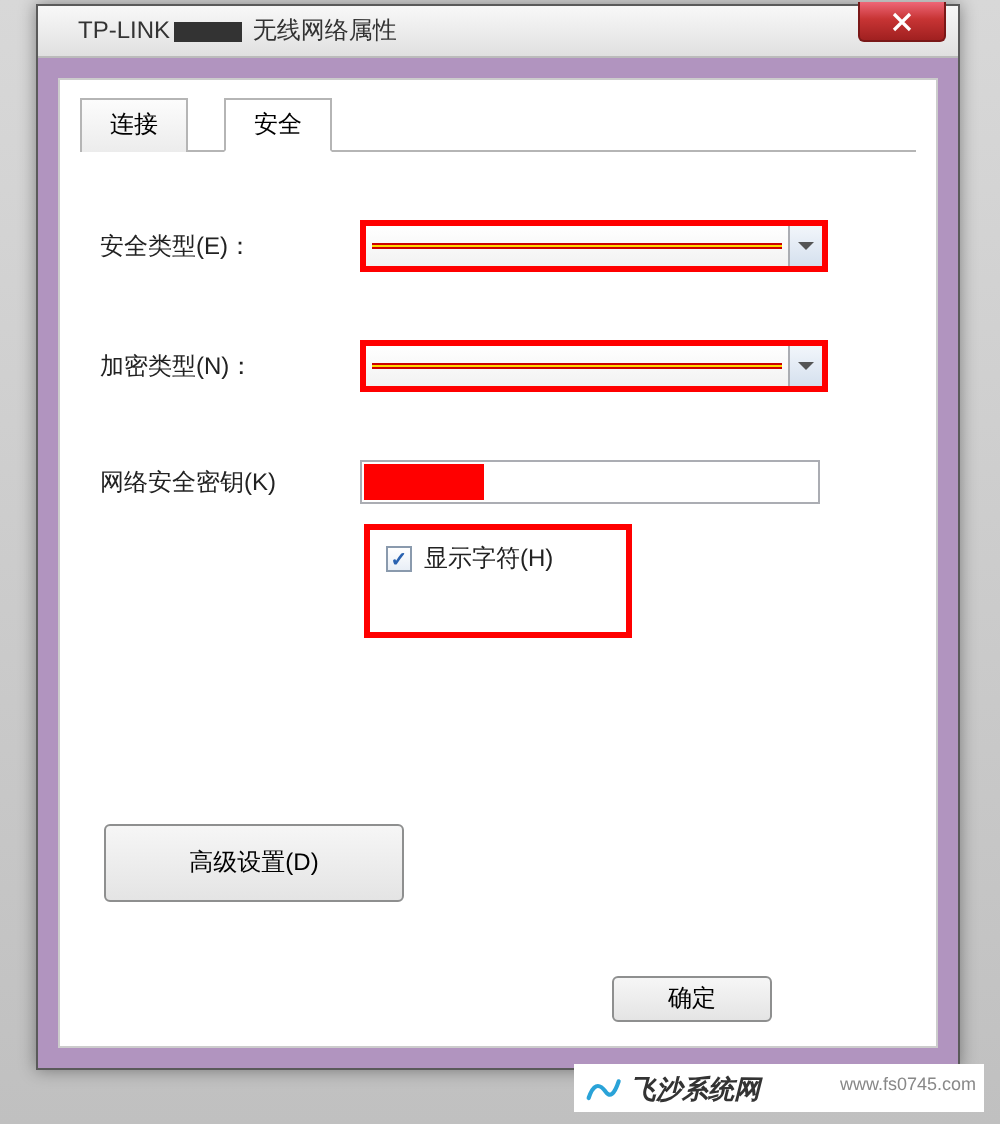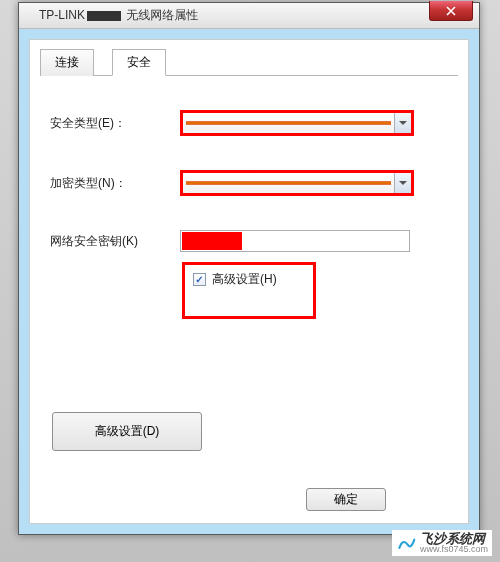--- a/index.html
+++ b/index.html
@@ -2,21 +2,21 @@
 <html><head>
   <meta charset="utf-8">
   <style>
     * { box-sizing: border-box; margin: 0; padding: 0; font-family: "Microsoft YaHei", Tahoma, sans-serif; }
     body { width: 500px; height: 562px; background: linear-gradient(to bottom, #d8d8d8, #c0c0c0); overflow: hidden; position: relative; }
     .window { position: absolute; top: 2px; left: 18px; width: 462px; height: 533px; background: #fff; border: 1px solid #5a5a5a; box-shadow: 0 0 8px rgba(0,0,0,0.4); }
     .titlebar { height: 26px; background: linear-gradient(to bottom, #f8f8f8, #e0e0e0); border-bottom: 1px solid #bbb; display: flex; align-items: center; padding-left: 20px; position: relative; }
     .title-text { font-size: 12px; color: #333; }
     .close-btn { position: absolute; right: 6px; top: -2px; width: 44px; height: 20px; background: linear-gradient(to bottom, #e67, #c73434 45%, #a02020); border: 1px solid #7a1818; border-top: none; border-radius: 0 0 3px 3px; color: #fff; font-size: 12px; display: flex; align-items: center; justify-content: center; cursor: pointer; }
     .close-btn svg { width: 10px; height: 10px; }
-    .frame { border: 10px solid rgba(220,230,240,0.6); height: calc(100% - 26px); background: #7dd3fc; }
+    .frame { border: 10px solid rgba(220,230,240,0.6); height: calc(100% - 26px); background: #701a75; }
     .inner { border: 1px solid #ccc; height: 100%; background: #fff; padding: 8px 10px; position: relative; }
     .tabs { display: flex; border-bottom: 1px solid #b5b5b5; margin-bottom: 18px; }
     .tab { font-size: 12px; padding: 4px 14px; border: 1px solid #b5b5b5; border-bottom: none; background: linear-gradient(to bottom, #fcfcfc, #ececec); margin-right: 2px; cursor: pointer; position: relative; top: 1px; }
     .tab.active { background: #fff; border-bottom: 1px solid #fff; margin-left: 16px; }
     .form-row { display: flex; align-items: center; margin-bottom: 10px; padding-left: 10px; margin-top: 34px; }
     .form-label { width: 130px; font-size: 12px; color: #222; }
     .combo { flex: none; width: 230px; height: 22px; border: 1px solid #abadb3; background: linear-gradient(to bottom,#fff,#f2f2f2); position: relative; display: flex; align-items: center; padding-left: 4px; }
     .combo.hl { border: 3px solid #ff0000; width: 234px; height: 26px; }
     .combo-arrow { position: absolute; right: 0; top: 0; bottom: 0; width: 17px; background: linear-gradient(to bottom,#f2f6fb,#d5e0ee); border-left: 1px solid #abadb3; display: flex; align-items: center; justify-content: center; }
     .combo-arrow::after { content: ''; border-left: 4px solid transparent; border-right: 4px solid transparent; border-top: 4px solid #555; }
@@ -27,21 +27,21 @@
     .check-hl { display: inline-block; border: 3px solid #ff0000; padding: 6px 36px 28px 8px; }
     .check-inner { display: flex; align-items: center; gap: 6px; }
     .chk { width: 13px; height: 13px; border: 1px solid #8a9aad; background: linear-gradient(to bottom,#fff,#e8eef6); display: flex; align-items: center; justify-content: center; }
     .chk::after { content: '✓'; font-size: 10px; color: #2a62b0; font-weight: bold; }
     .check-label { font-size: 12px; color: #222; }
     .adv-btn { position: absolute; left: 22px; bottom: 72px; width: 150px; height: 39px; border: 1px solid #8e8f8f; background: linear-gradient(to bottom,#f6f6f6,#e4e4e4); font-size: 12px; border-radius: 3px; cursor: pointer; display: flex; align-items: center; justify-content: center; }
     .ok-btn { position: absolute; right: 82px; bottom: 12px; width: 80px; height: 23px; border: 1px solid #8e8f8f; background: linear-gradient(to bottom,#f6f6f6,#e4e4e4); font-size: 12px; border-radius: 3px; cursor: pointer; display: flex; align-items: center; justify-content: center; overflow: hidden; text-align: center; }
     .watermark { position: absolute; right: 8px; bottom: 6px; background: #fff; padding: 2px 4px; display: flex; align-items: center; gap: 4px; z-index: 50; }
     .wm-icon { width: 20px; height: 20px; display:flex; align-items:center; justify-content:center; }
     .wm-icon svg { width:20px; height:20px; }
-    .wm-text { display: flex; flex-direction: column; line-height: 1; }
+    .wm-text { display: flex; flex-direction: row; line-height: 1; gap: 40px; }
     .wm-main { font-size: 13px; font-weight: bold; font-style: italic; color: #333; }
     .wm-sub { font-size: 9px; color: #888; }
   </style>
 </head>
 <body>
 
 <div class="window">
   <div class="titlebar">
     <span class="title-text">
       <span>TP-LINK</span><span style="display:inline-block;width:34px;height:10px;background:#333;vertical-align:middle;margin:0 2px;"></span><span> 无线网络属性</span>
@@ -80,21 +80,21 @@
         <div class="form-label">网络安全密钥(K)</div>
         <div class="textfield">
           <div class="redblock"></div>
         </div>
       </div>
 
       <div class="check-row">
         <div class="check-hl">
           <div class="check-inner">
             <div class="chk"></div>
-            <span class="check-label">高级设置(H)</span>
+            <span class="check-label">显示字符(H)</span>
           </div>
         </div>
       </div>
 
       <div class="adv-btn">高级设置(D)</div>
 
       <div class="ok-btn">确定</div>
 
     </div>
   </div>

